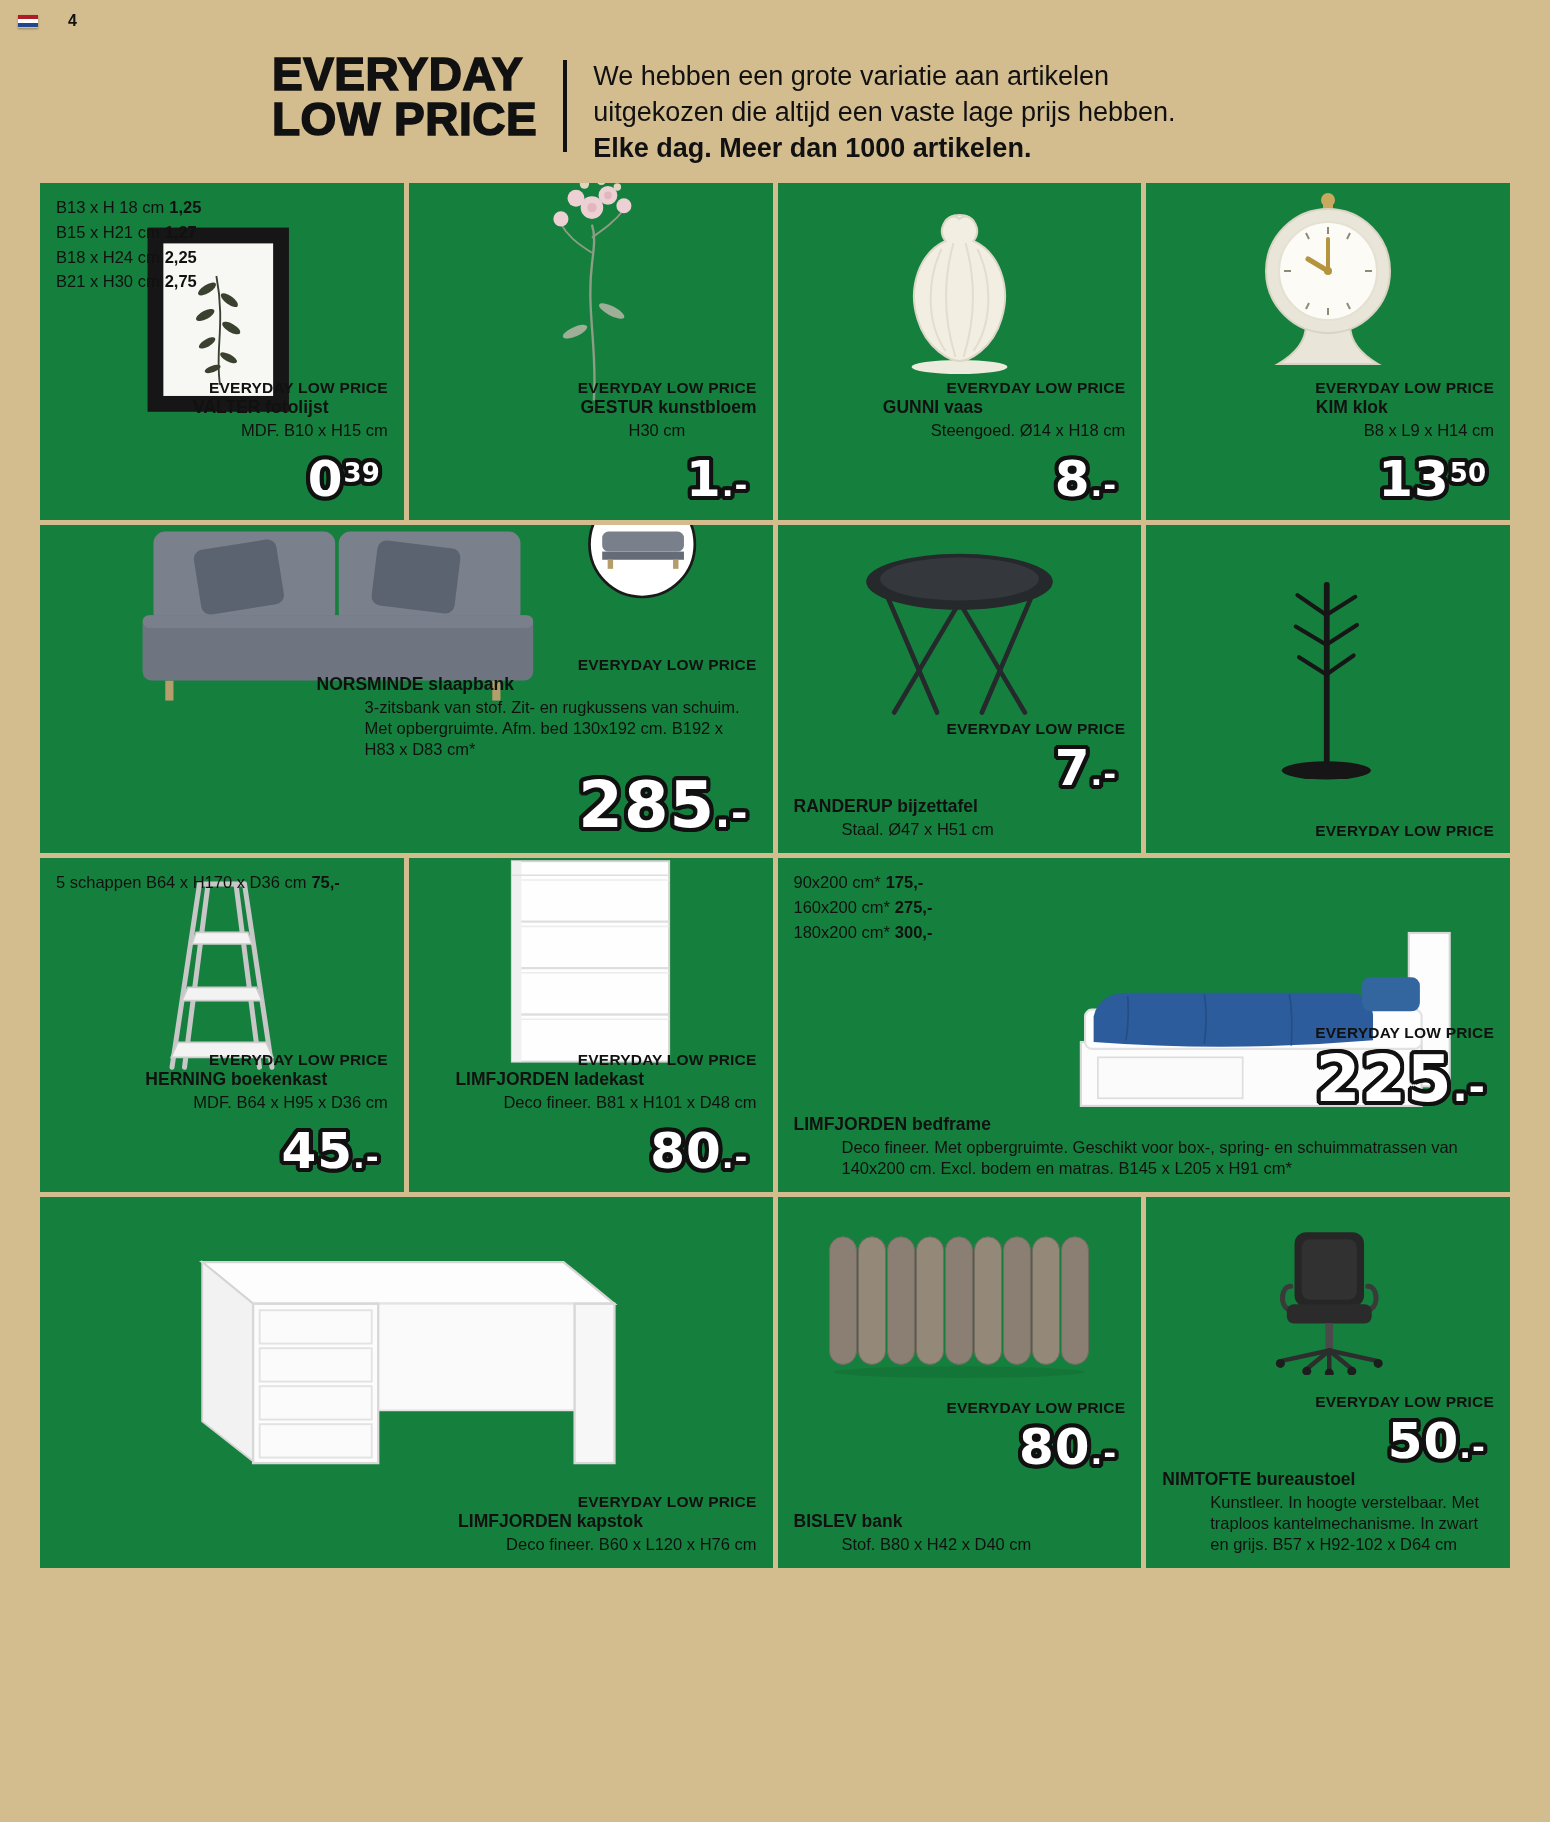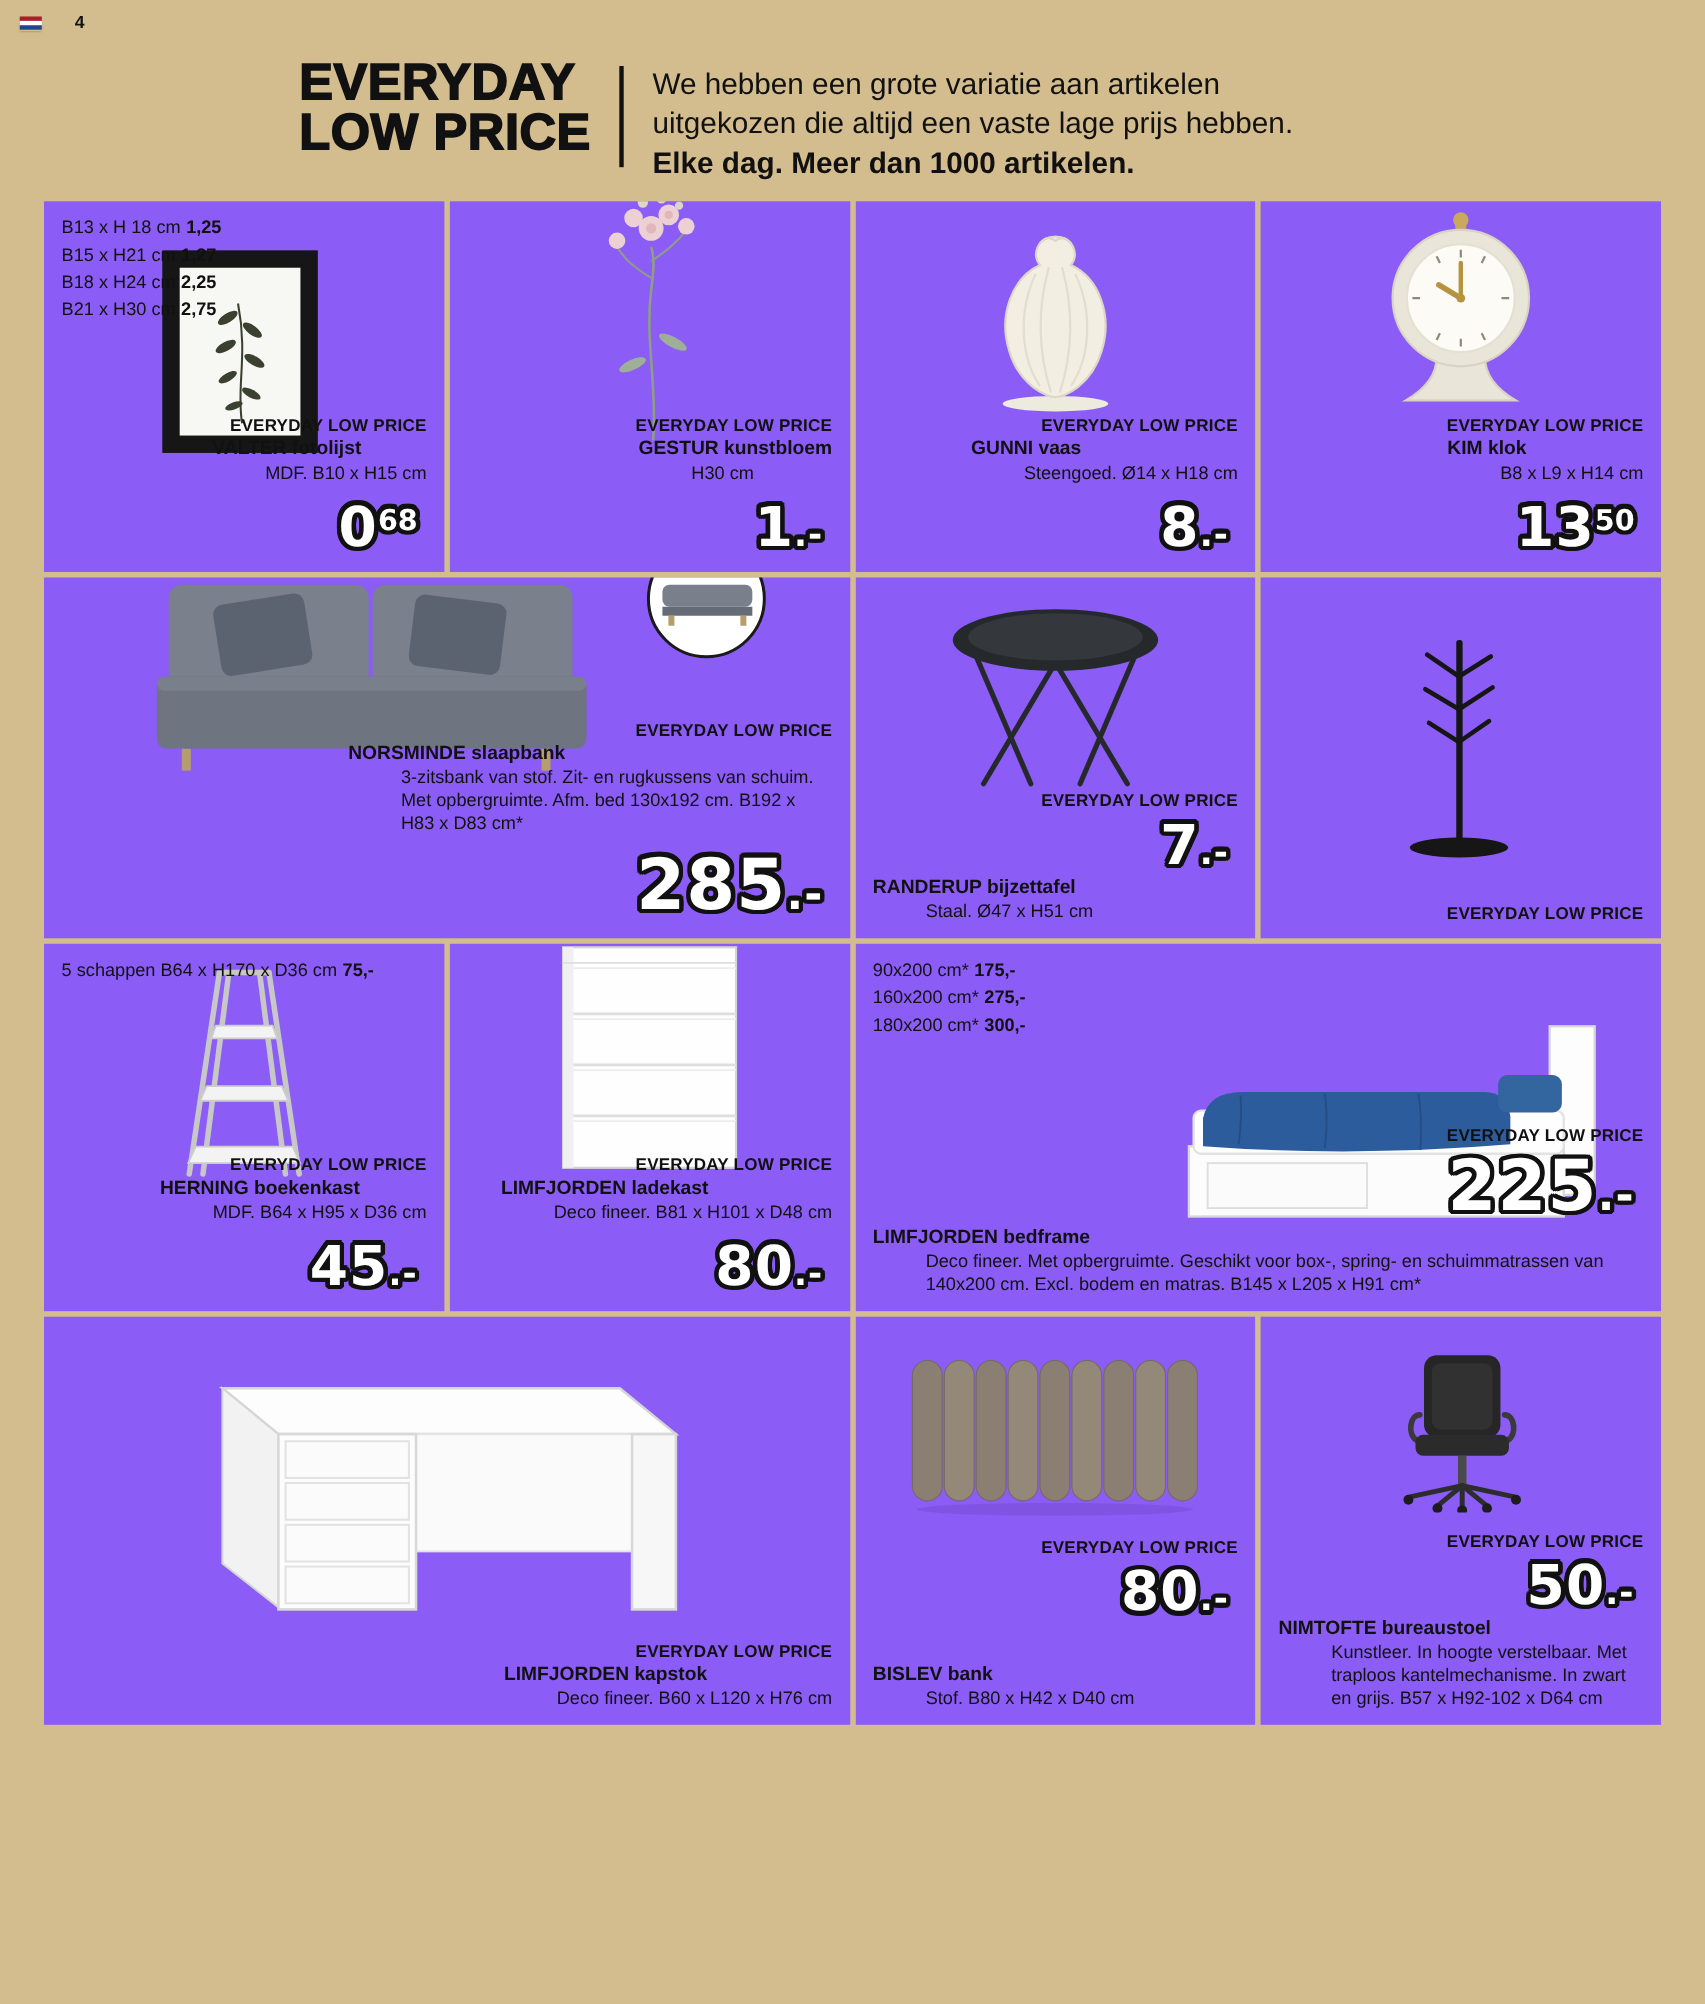--- a/index.html
+++ b/index.html
@@ -15,21 +15,21 @@
   
   .header { display:flex; align-items:flex-start; gap:26px; padding:52px 0 0 272px; height:168px; }
   .title { font-size:46px; line-height:0.98; font-weight:700; letter-spacing:.5px; -webkit-text-stroke:1.6px #111; }
   .divider { width:4px; height:92px; background:#111; margin-top:8px; }
   .intro { font-size:27px; line-height:1.34; padding-top:6px; }
   .intro .b { font-weight:700; }
 
   
   .grid { margin:15px 40px 0; display:grid; grid-template-columns:repeat(4,1fr);
           grid-template-rows:337px 328px 334px 371px; gap:5px; }
-  .card { background:#8b5cf6; position:relative; padding:14px 16px 13px; display:flex; flex-direction:column; overflow:hidden; }
+  .card { background:#15803d; position:relative; padding:14px 16px 13px; display:flex; flex-direction:column; overflow:hidden; }
   .card.wide { grid-column:span 2; }
 
   .img-wrap { flex:1 1 auto; min-height:0; display:flex; align-items:center; justify-content:center; }
   .spacer { flex:1 1 auto; }
 
   .options { position:absolute; top:12px; left:16px; font-size:16.5px; line-height:1.5; z-index:3; }
   .opt-price { font-weight:700; margin-left:5px; }
 
   .elp { font-size:15.5px; font-weight:700; letter-spacing:.2px; text-align:right; margin-top:2px; position:relative; z-index:3; }
 
@@ -99,21 +99,21 @@
         <ellipse cx="95" cy="146" rx="10" ry="4" fill="#3a412f" transform="rotate(28 95 146)"></ellipse>
         <ellipse cx="78" cy="158" rx="9" ry="3.5" fill="#3a412f" transform="rotate(-20 78 158)"></ellipse>
       </svg>
     </div>
     <div class="elp">EVERYDAY LOW PRICE</div>
     <div class="brow">
       <div class="info">
         <div class="p-name">VALTER fotolijst</div>
         <div class="p-desc">MDF. B10 x H15 cm</div>
       </div>
-      <div class="price"><span>0</span><span class="sup">68</span></div>
+      <div class="price"><span>0</span><span class="sup">39</span></div>
     </div>
   </article>
 
   <article class="card">
     <div class="img-wrap">
       <svg width="150" height="235" viewBox="0 0 150 250">
         <path d="M78 245 C 82 190 70 150 76 100 C 78 84 80 70 76 58" stroke="#8e9d85" stroke-width="2.5" fill="none"></path>
         <path d="M76 72 C 90 62 100 55 110 42" stroke="#8e9d85" stroke-width="2" fill="none"></path>
         <path d="M76 88 C 60 78 50 70 42 56" stroke="#8e9d85" stroke-width="2" fill="none"></path>
         <ellipse cx="97" cy="150" rx="15" ry="5" fill="#9fae96" transform="rotate(28 97 150)"></ellipse>

